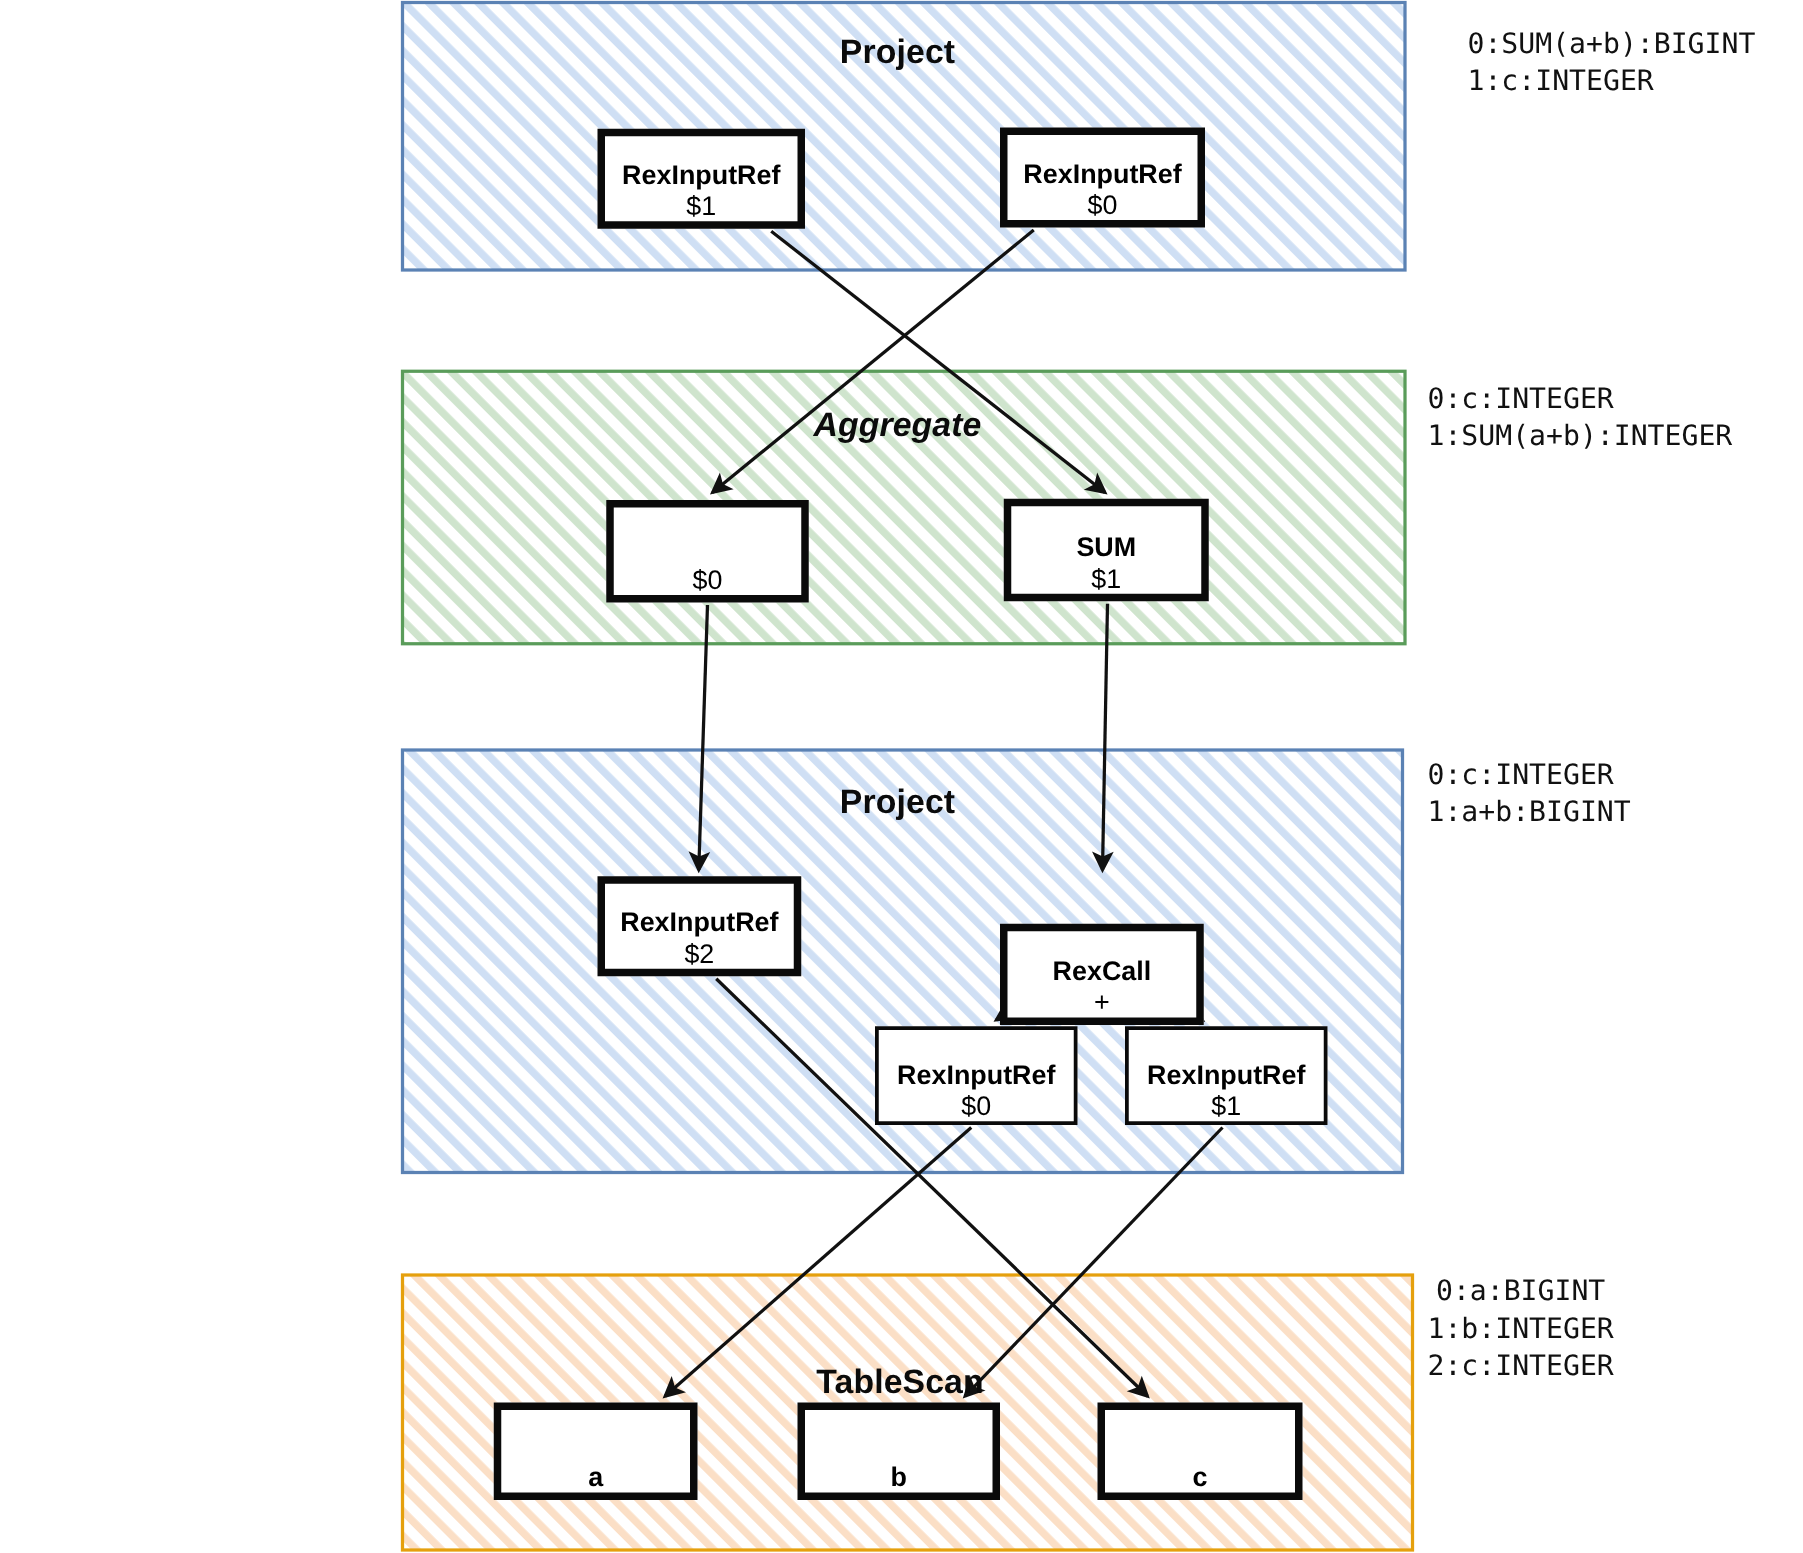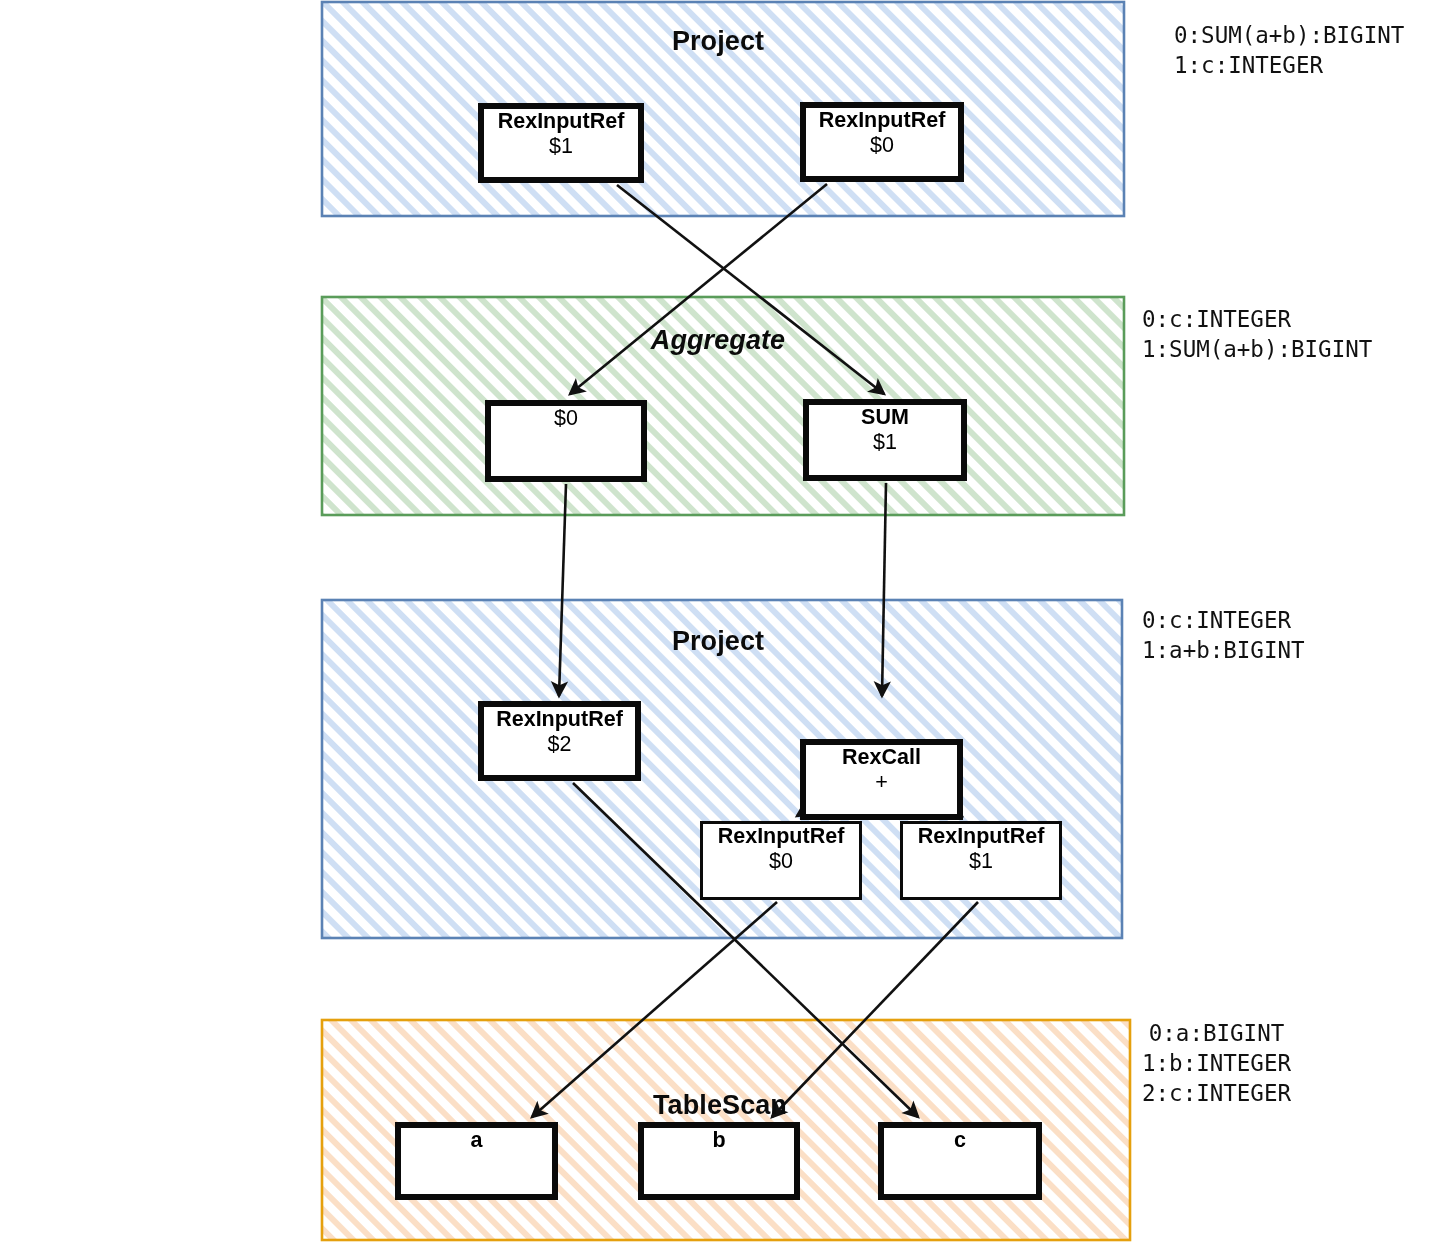--- a/index.html
+++ b/index.html
@@ -14,21 +14,21 @@
     font-size:27px;letter-spacing:.1px;white-space:nowrap;
   }
   .schema{
     position:absolute;left:1142px;
     font-family:"DejaVu Sans Mono","Liberation Mono",monospace;
     font-size:22.5px;line-height:30px;color:#111;white-space:pre;
   }
   .node{
     position:absolute;background:#ffffff;border:6px solid #0a0a0a;
     box-sizing:border-box;display:flex;flex-direction:column;
-    align-items:center;justify-content:flex-start;color:#000;
+    align-items:center;justify-content:flex-end;color:#000;
     line-height:1.14;
   }
   .node.thin{border-width:3px;}
   .node .t1{font-size:21.5px;font-weight:bold;}
   .node .t2{font-size:21.5px;font-weight:normal;}
   .node .solo{font-size:21.5px;font-weight:normal;}
   .node .solo.b{font-weight:bold;}
 </style>
 </head>
 <body>
@@ -75,21 +75,21 @@
   </svg>
 
   <div id="labels-g">
       <div class="container-label" style="left: 518px; top: 26px; width: 400px;">Project</div>
       <div class="container-label" style="left: 518px; top: 325px; width: 400px; font-style: italic;">Aggregate</div>
       <div class="container-label" style="left: 518px; top: 626px; width: 400px;">Project</div>
       <div class="container-label" style="left: 520px; top: 1090px; width: 400px;">TableScan</div>
     </div>
   <div id="schemas-g">
       <div class="schema" style="left: 1174px; top: 4px; margin-top: 16px;"><div>0:SUM(a+b):BIGINT</div><div>1:c:INTEGER</div></div>
-      <div class="schema" style="left: 1142px; top: 304px;"><div>0:c:INTEGER</div><div>1:SUM(a+b):BIGINT</div></div>
+      <div class="schema" style="left: 1142px; top: 304px;"><div>0:c:INTEGER</div><div>1:SUM(a+b):INTEGER</div></div>
       <div class="schema" style="left: 1142px; top: 605px;"><div>0:c:INTEGER</div><div>1:a+b:BIGINT</div></div>
       <div class="schema" style="left: 1142px; top: 1018px; text-align: center;"><div>0:a:BIGINT</div><div>1:b:INTEGER</div><div>2:c:INTEGER</div></div>
     </div>
   <div id="nodes-g">
       <div class="node" style="left: 478px; top: 103px; width: 166px; height: 80px;">
         <div class="t1">RexInputRef</div>
         <div class="t2">$1</div>
       </div>
       <div class="node" style="left: 800px; top: 102px; width: 164px; height: 80px;">
         <div class="t1">RexInputRef</div>

